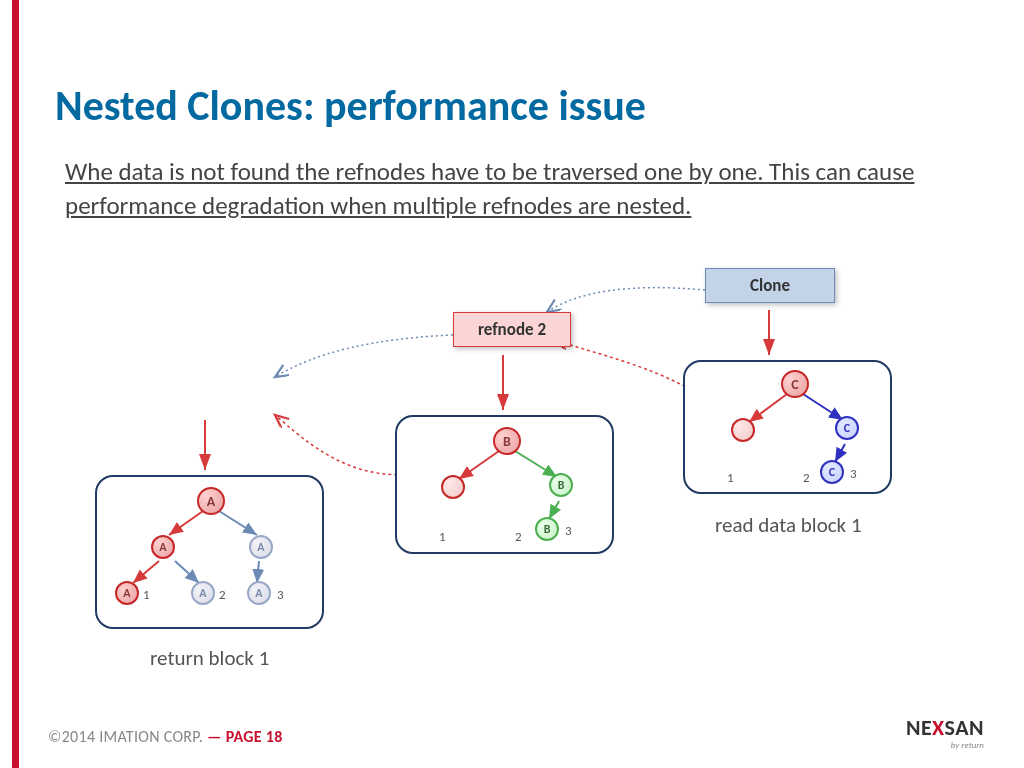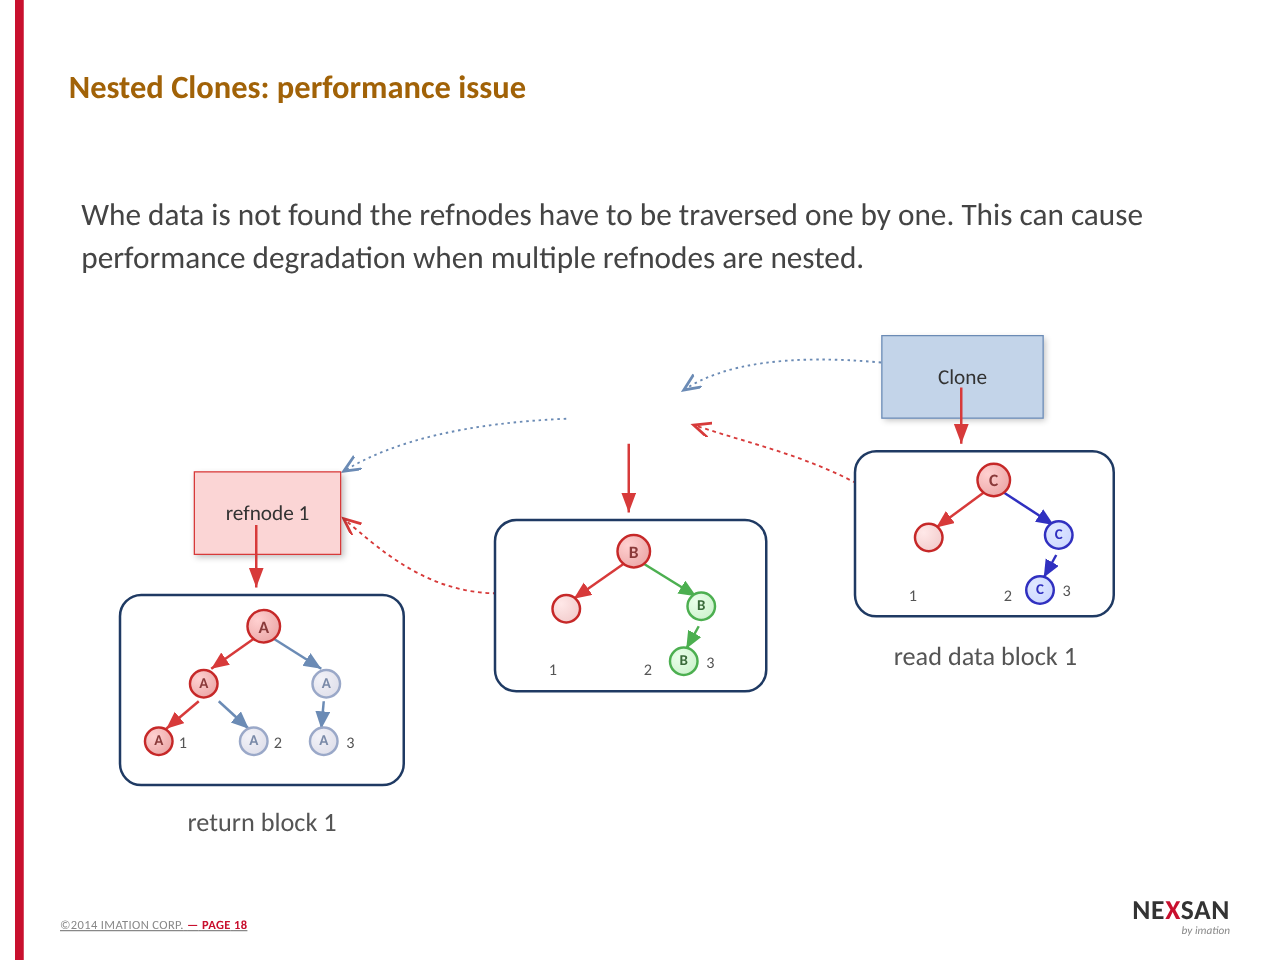--- a/index.html
+++ b/index.html
@@ -15,49 +15,50 @@
     position: absolute;
     left: 12px;
     top: 0;
     width: 7px;
     height: 768px;
     background: #c8102e;
   }
   .slide-title {
     position: absolute;
     left: 55px;
-    top: 36px;
-    font-size: 26px;
+    top: 52px;
+    font-size: 42px;
     font-weight: 700;
-    color: #a16207;
+    color: #0369a1;
   }
   .body-text {
     position: absolute;
     left: 65px;
     top: 155px;
     width: 850px;
     font-size: 25px;
     line-height: 1.35;
     color: #444;
+    text-decoration: underline;
   }
   .diagram {
     position: absolute;
     left: 55px;
     top: 260px;
     width: 920px;
     height: 430px;
   }
   .box {
     position: absolute;
     border: 1px solid;
     box-shadow: 2px 2px 5px rgba(0,0,0,0.25);
     font-size: 17px;
-    font-weight: 400;
+    font-weight: 700;
     color: #333;
-    padding: 22px 18px;
+    padding: 6px 18px;
     text-align: center;
     background: #fff;
   }
   .box.pink { background: #fbd5d5; border-color: #d73a3a; }
   .box.blue { background: #c3d4e9; border-color: #6b8bb5; }
   .subtree {
     position: absolute;
     border: 2px solid #1f3a63;
     border-radius: 18px;
     background: #fff;
@@ -85,24 +86,23 @@
   }
   .caption {
     position: absolute;
     font-size: 21px;
     color: #555;
   }
   .footer {
     position: absolute;
     left: 48px;
     bottom: 22px;
-    font-size: 10px;
+    font-size: 16px;
     color: #888;
     letter-spacing: 0.3px;
-    text-decoration: underline;
   }
   .footer .dash { color: #c8102e; font-weight: 700; }
   .footer .page-label { color: #c8102e; font-weight: 700; }
   .footer .page-num { color: #c8102e; font-weight: 700; }
   .logo {
     position: absolute;
     right: 40px;
     bottom: 18px;
     text-align: right;
   }
@@ -149,25 +149,25 @@
 
     <path d="M 378,210 C 300,230 250,180 220,155" stroke="#d73a3a" stroke-width="1.5" fill="none" stroke-dasharray="3 3" marker-end="url(#arr-red-open)"></path>
   </svg>
 
   <div class="box blue" style="left:650px; top:8px; width:92px;">Clone</div>
 
   <svg class="edges" width="920" height="430">
     <line x1="714" y1="50" x2="714" y2="95" stroke="#d73a3a" stroke-width="2" marker-end="url(#arr-red)"></line>
   </svg>
 
+  <div class="box pink" style="left:398px; top:52px; width:80px;">refnode 2</div>
   <svg class="edges" width="920" height="430">
     <line x1="448" y1="95" x2="448" y2="150" stroke="#d73a3a" stroke-width="2" marker-end="url(#arr-red)"></line>
   </svg>
 
-  <div class="box pink" style="left:100px; top:117px; width:80px;">refnode 1</div>
   <svg class="edges" width="920" height="430">
     <line x1="150" y1="160" x2="150" y2="210" stroke="#d73a3a" stroke-width="2" marker-end="url(#arr-red)"></line>
   </svg>
 
   <div class="subtree" style="left:628px; top:100px; width:205px; height:130px;">
     <svg class="edges" width="205" height="130">
       <defs>
         <marker id="arr-red-s3" markerWidth="8" markerHeight="8" refX="7" refY="3" orient="auto">
             <path d="M0,0 L7,3 L0,6 Z" fill="#d73a3a"></path>
           </marker>
@@ -246,14 +246,14 @@
   <span>©2014 IMATION CORP.</span>
   <span class="dash">—</span>
   <span class="page-label">PAGE</span>
   <span class="page-num">18</span>
 </div>
 
 <div class="logo">
   <div class="brand">
     <span>N</span><span>E</span><span class="x">X</span><span>S</span><span>A</span><span>N</span>
   </div>
-  <div class="by">by imation</div>
+  <div class="by">by return</div>
 </div>
 
 </body></html>

